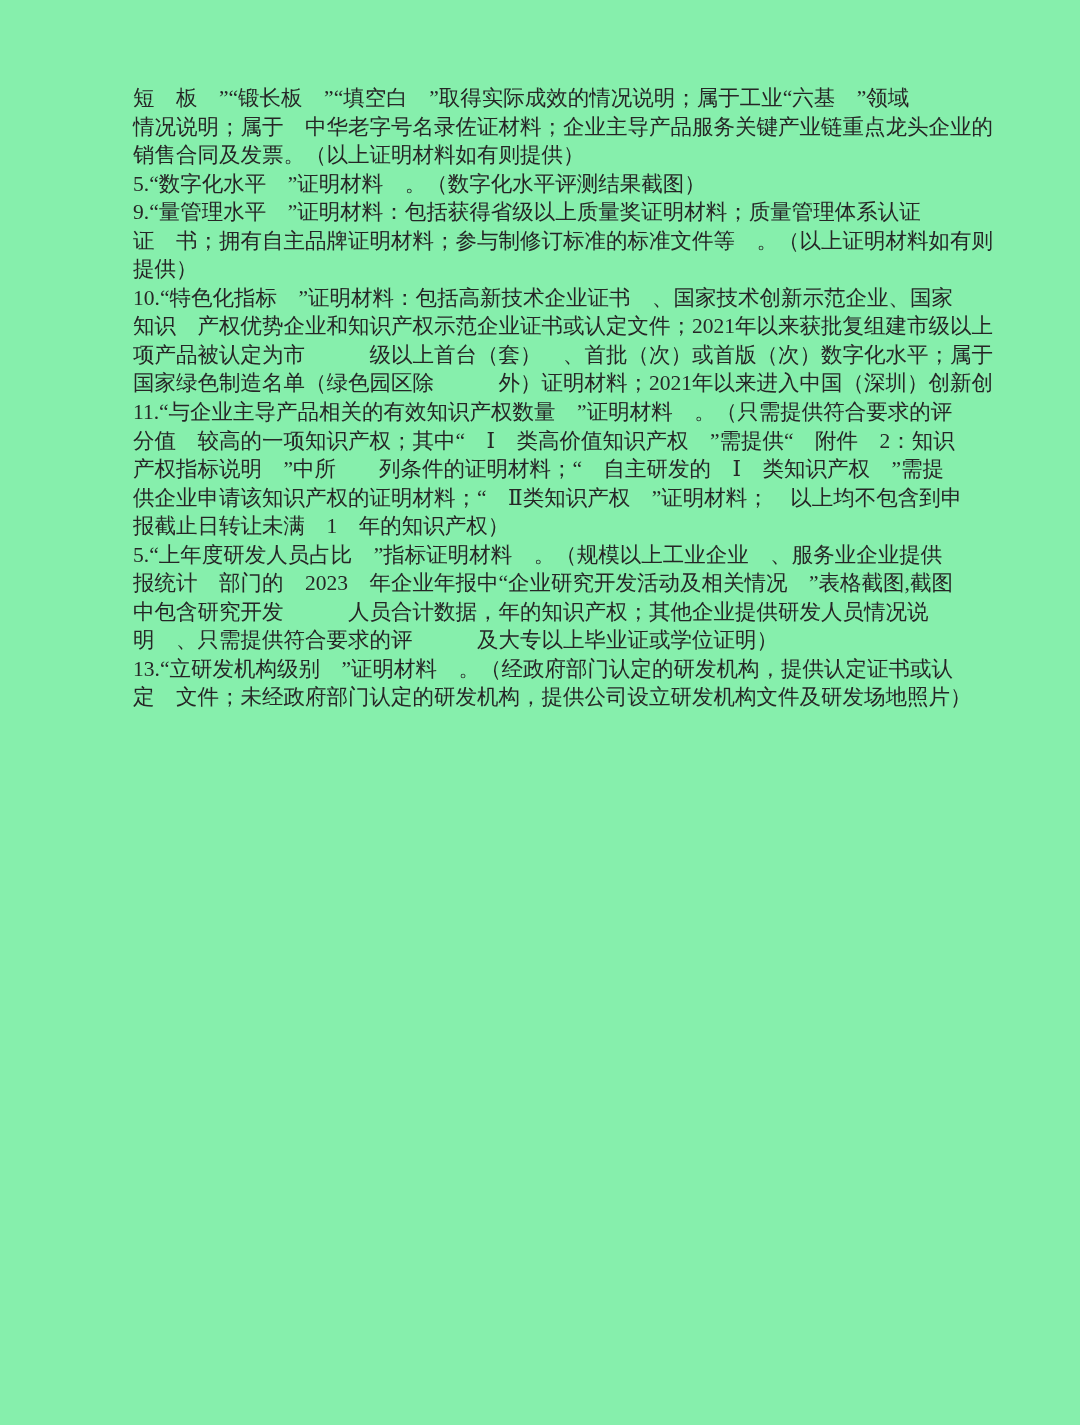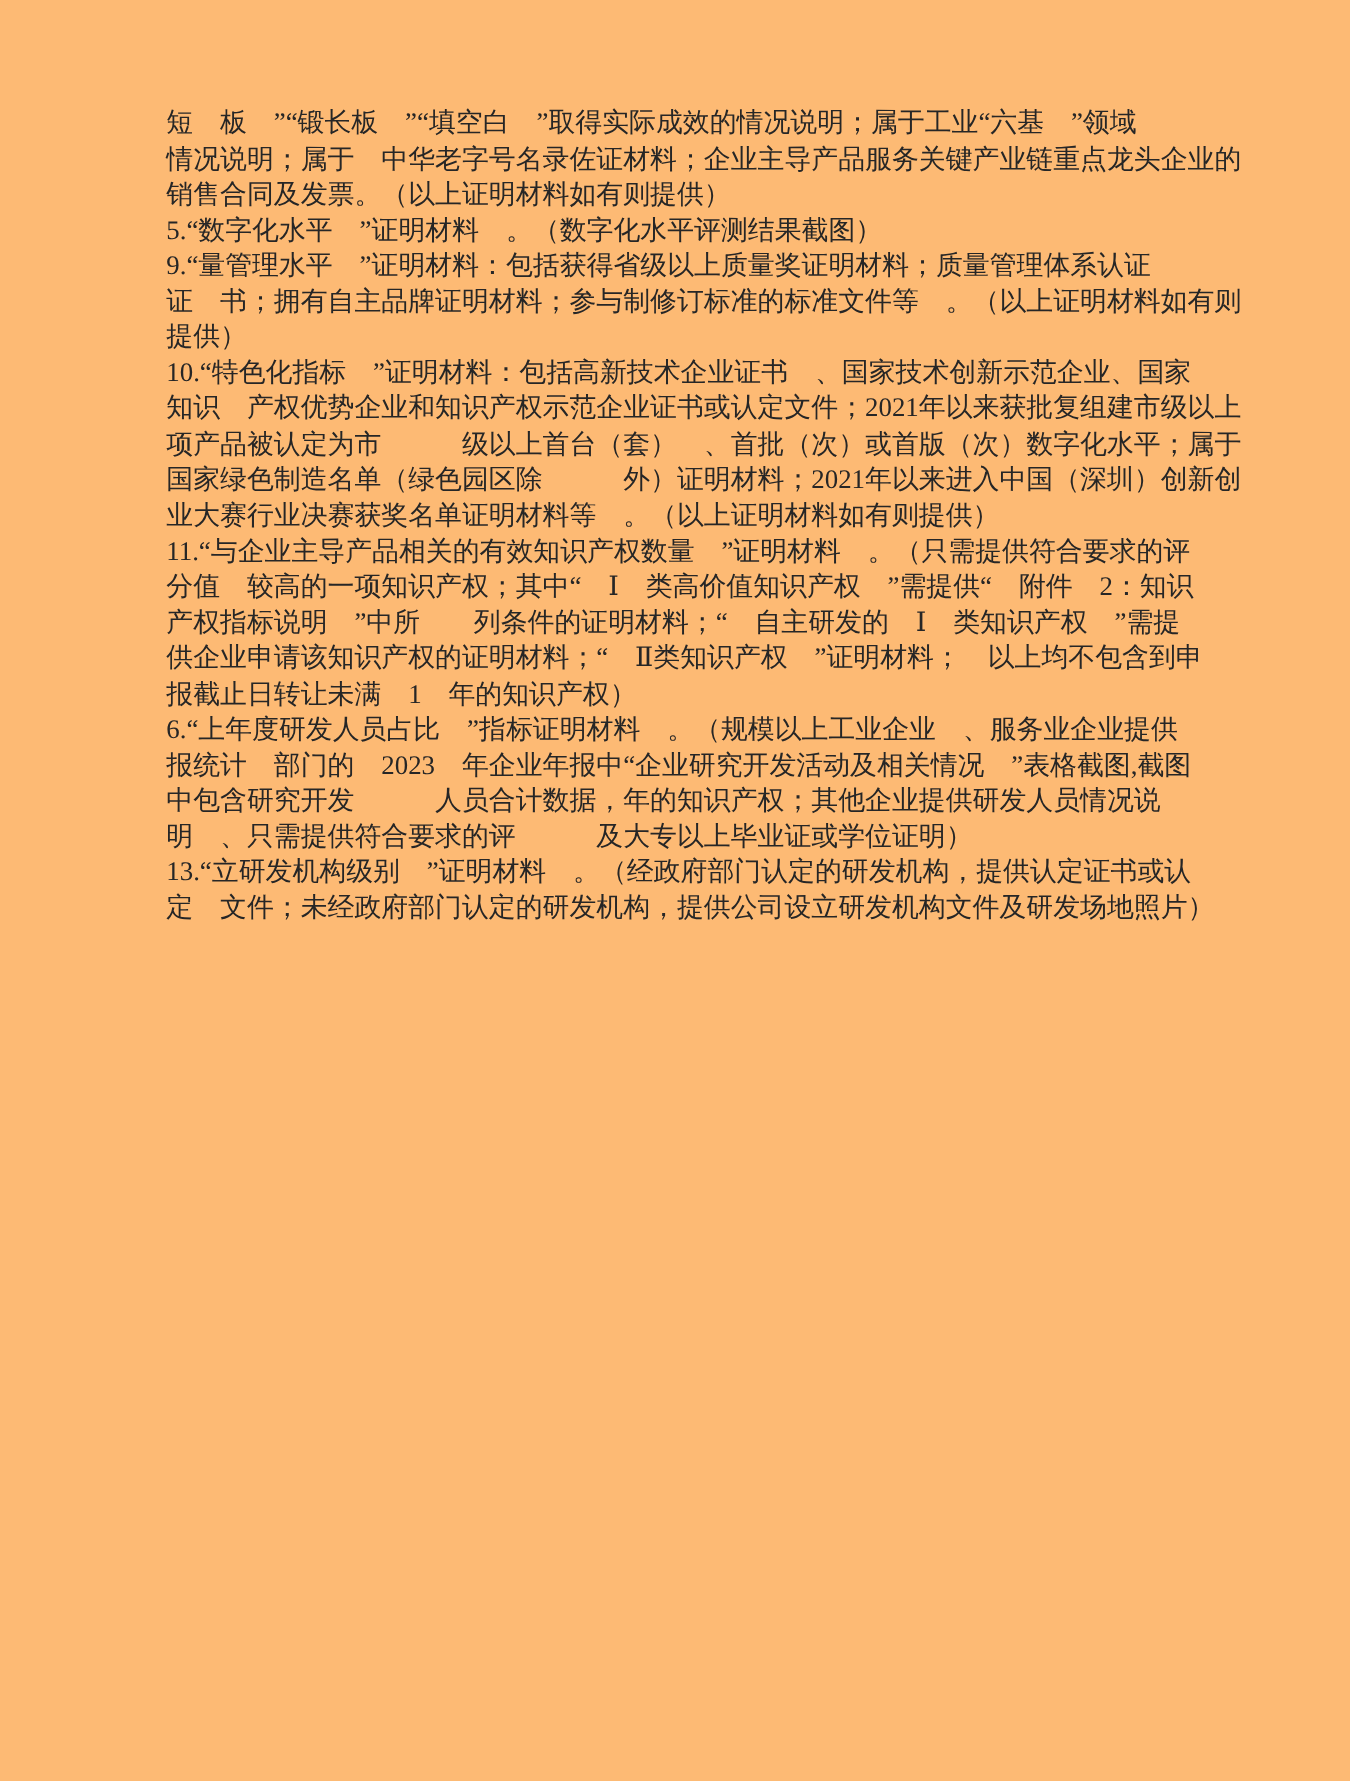--- a/index.html
+++ b/index.html
@@ -4,21 +4,21 @@
 <style>
   html, body {
     margin: 0;
     padding: 0;
     background: #ffffff;
   }
   .page {
     position: relative;
     width: 1080px;
     height: 1425px;
-    background: #fdba74;
+    background: #86efac;
     overflow: hidden;
   }
   .text-block {
     position: absolute;
     left: 133px;
     top: 84px;
     width: 868px;
     font-family: "Liberation Serif", "DejaVu Serif", serif;
     font-size: 21.5px;
     line-height: 28.55px;
@@ -39,26 +39,25 @@
     <div class="line">情况说明；属于　中华老字号名录佐证材料；企业主导产品服务关键产业链重点龙头企业的</div>
     <div class="line">销售合同及发票。（以上证明材料如有则提供）</div>
     <div class="line">5.“数字化水平　”证明材料　。（数字化水平评测结果截图）</div>
     <div class="line">9.“量管理水平　”证明材料：包括获得省级以上质量奖证明材料；质量管理体系认证</div>
     <div class="line">证　书；拥有自主品牌证明材料；参与制修订标准的标准文件等　。（以上证明材料如有则</div>
     <div class="line">提供）</div>
     <div class="line">10.“特色化指标　”证明材料：包括高新技术企业证书　、国家技术创新示范企业、国家</div>
     <div class="line">知识　产权优势企业和知识产权示范企业证书或认定文件；2021年以来获批复组建市级以上</div>
     <div class="line">项产品被认定为市　　　级以上首台（套）　、首批（次）或首版（次）数字化水平；属于</div>
     <div class="line">国家绿色制造名单（绿色园区除　　　外）证明材料；2021年以来进入中国（深圳）创新创</div>
-    <div class="line">业大赛行业决赛获奖名单证明材料等　。（以上证明材料如有则提供）</div>
     <div class="line">11.“与企业主导产品相关的有效知识产权数量　”证明材料　。（只需提供符合要求的评</div>
     <div class="line">分值　较高的一项知识产权；其中“　Ⅰ　类高价值知识产权　”需提供“　附件　2：知识</div>
     <div class="line">产权指标说明　”中所　　列条件的证明材料；“　自主研发的　Ⅰ　类知识产权　”需提</div>
     <div class="line">供企业申请该知识产权的证明材料；“　Ⅱ类知识产权　”证明材料；　以上均不包含到申</div>
     <div class="line">报截止日转让未满　1　年的知识产权）</div>
-    <div class="line">6.“上年度研发人员占比　”指标证明材料　。（规模以上工业企业　、服务业企业提供</div>
+    <div class="line">5.“上年度研发人员占比　”指标证明材料　。（规模以上工业企业　、服务业企业提供</div>
     <div class="line">报统计　部门的　2023　年企业年报中“企业研究开发活动及相关情况　”表格截图,截图</div>
     <div class="line">中包含研究开发　　　人员合计数据，年的知识产权；其他企业提供研发人员情况说</div>
     <div class="line">明　、只需提供符合要求的评　　　及大专以上毕业证或学位证明）</div>
     <div class="line">13.“立研发机构级别　”证明材料　。（经政府部门认定的研发机构，提供认定证书或认</div>
     <div class="line">定　文件；未经政府部门认定的研发机构，提供公司设立研发机构文件及研发场地照片）</div>
   </div>
 </div>
 
 </body></html>

